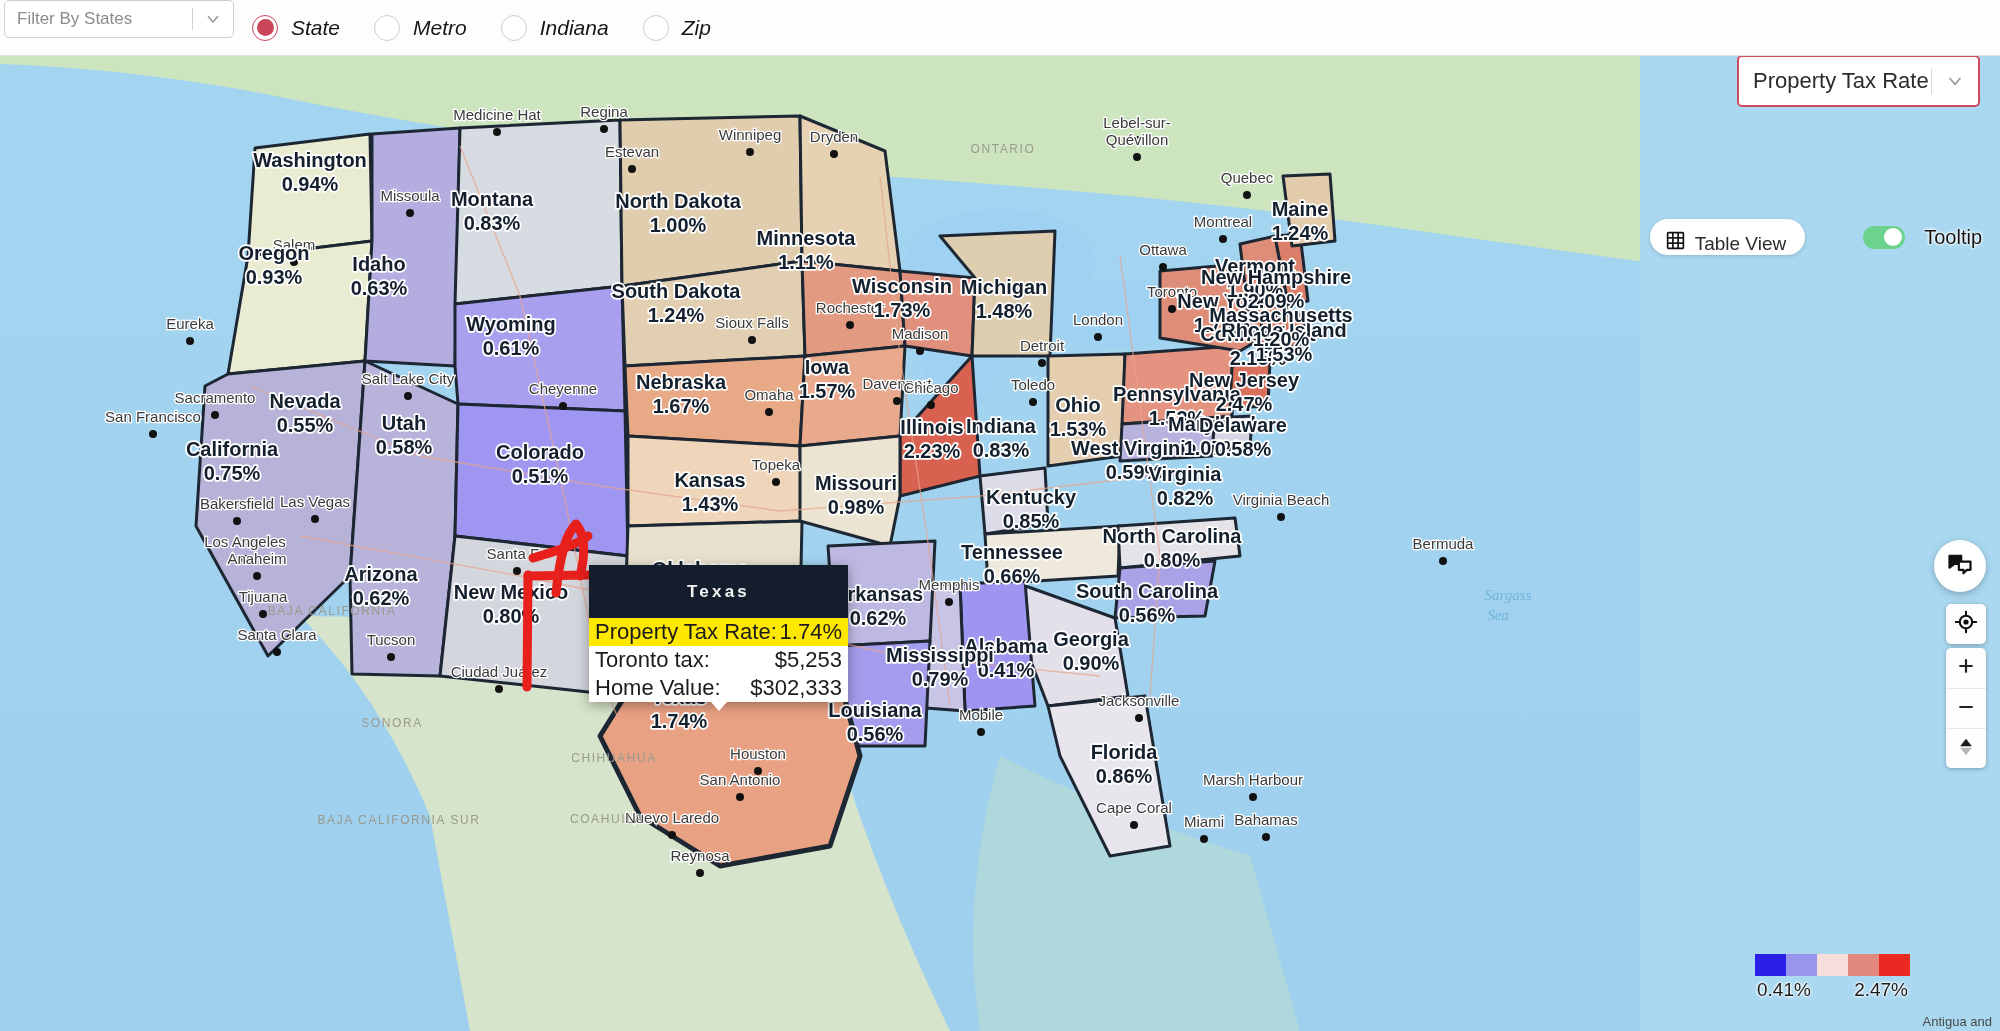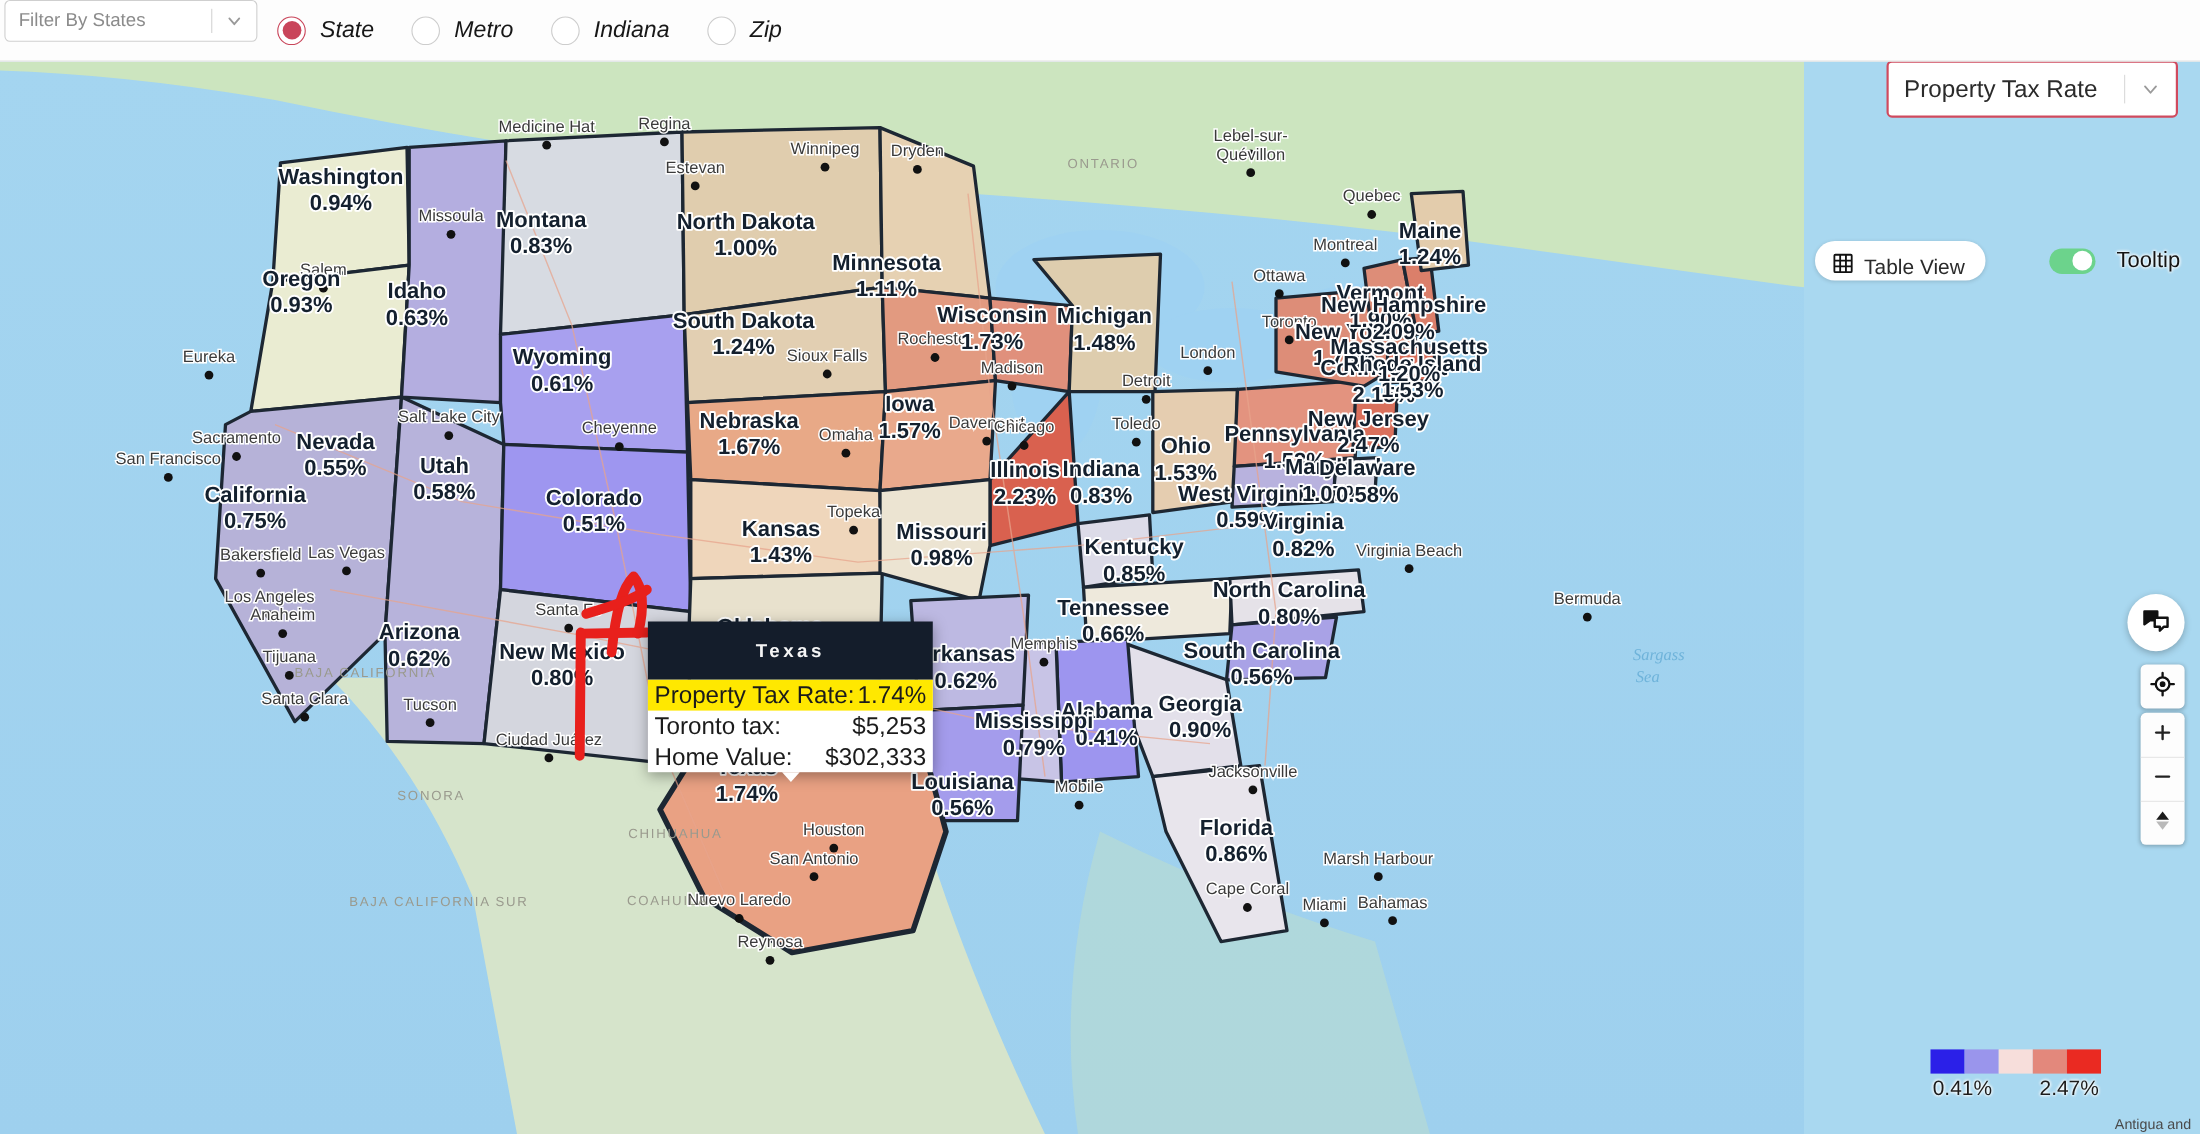--- a/index.html
+++ b/index.html
@@ -80,21 +80,21 @@
   
   .datapoint-panel {
     position: absolute; top: 18px; right: 20px; width: 400px; z-index: 50;
     text-align: center;
   }
   .datapoint-title {
     font-size: 22px; font-weight: bold; letter-spacing: 1.1px;
     color: #111; margin-bottom: 11px;
   }
   .datapoint-select {
-    width: 265px; height: 52px; margin-left: auto;
+    width: 243px; height: 52px; margin-left: auto;
     background: #fff; border: 2px solid #d04a5e; border-radius: 5px;
     display: flex; align-items: center;
   }
   .datapoint-select .val {
     flex: 1; padding-left: 14px; font-size: 22px; color: #2b2b2b;
     text-align: left; white-space: nowrap;
   }
   .datapoint-select .divider { width: 1px; height: 26px; background: #d9d9d9; }
   .datapoint-select .caret {
     width: 46px; display: flex; align-items: center; justify-content: center;

